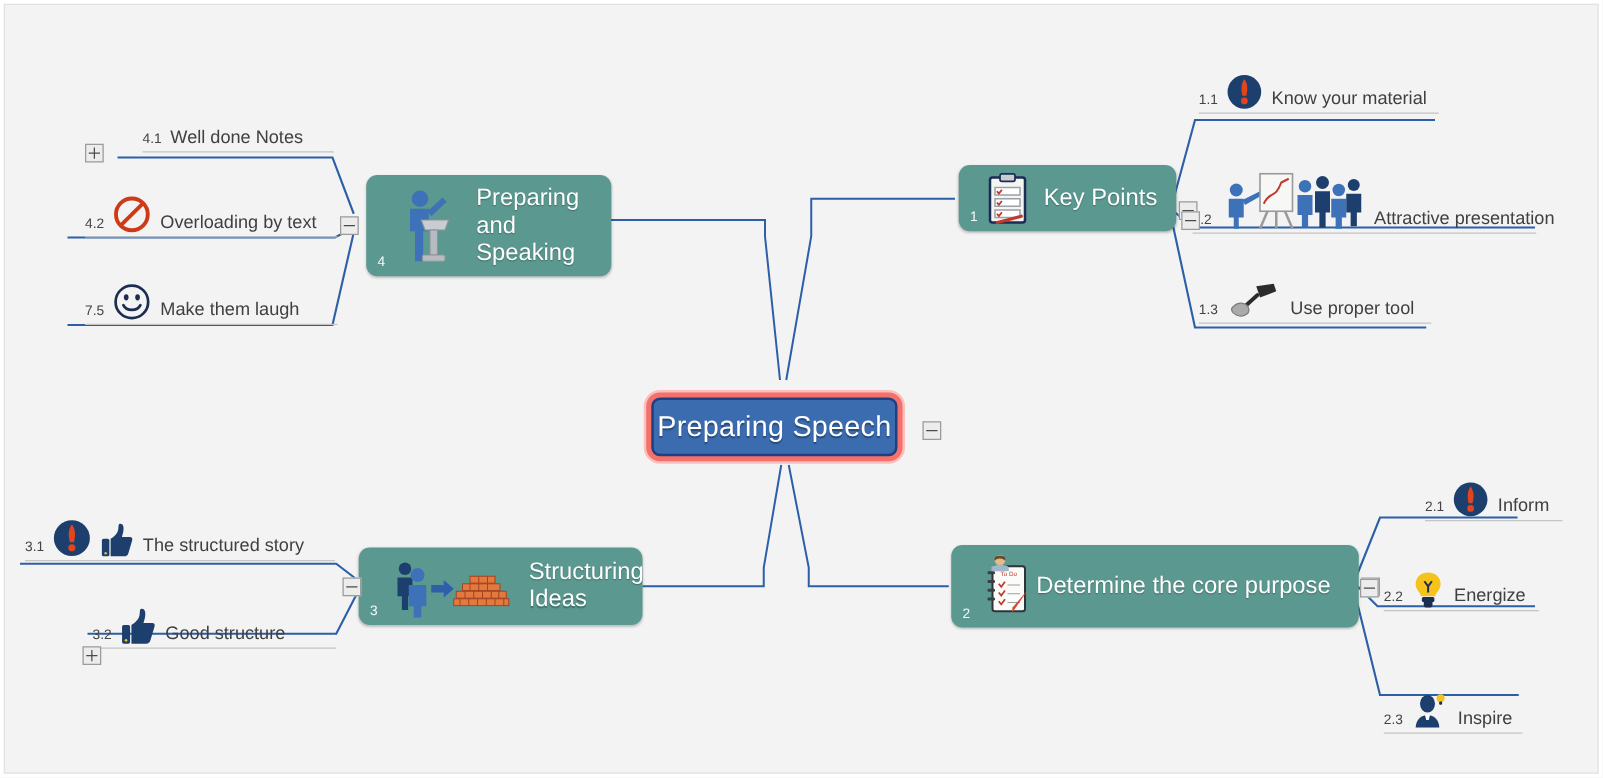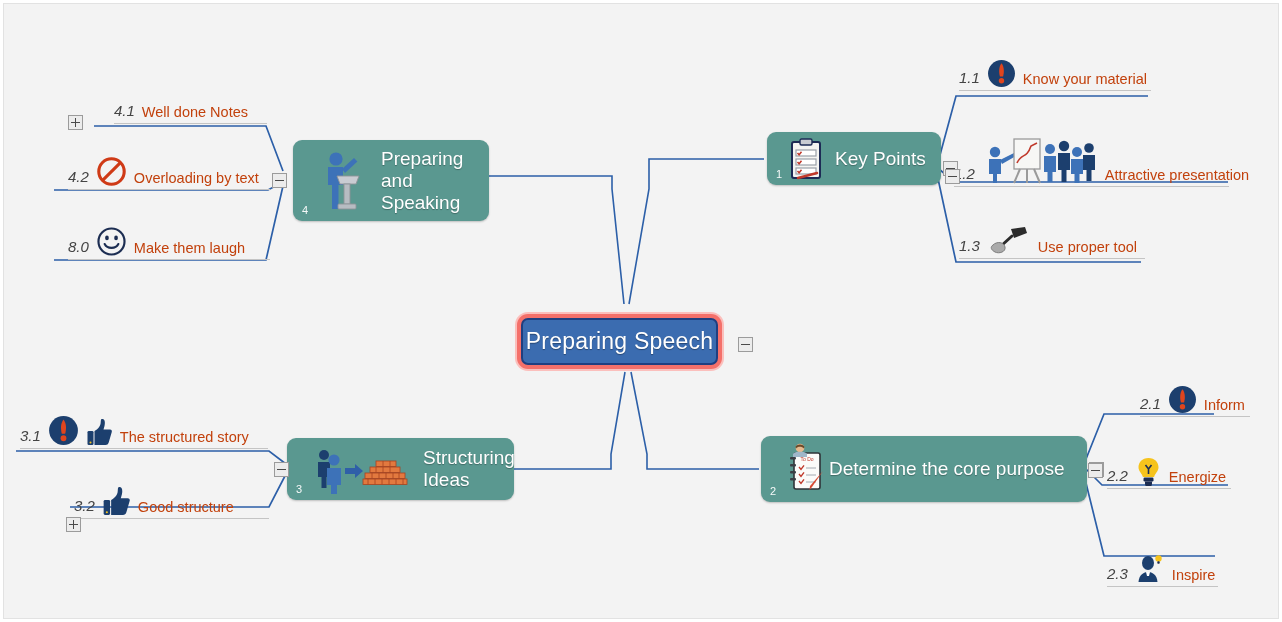--- a/index.html
+++ b/index.html
@@ -56,23 +56,23 @@
     text-shadow:0 1px 1px rgba(0,0,0,.3);
     white-space:pre-line;
   }
 
   
   .leaf{position:absolute;}
   .leaf .lrow{
     display:flex;align-items:flex-end;gap:7px;
     padding-bottom:2px;
   }
-  .leaf .lnum{font-size:15px;color:#444;padding-bottom:2px;font-style:italic;}
+  .leaf .lnum{font-size:11px;color:#444;padding-bottom:2px;}
   .leaf .licon{display:flex;align-items:flex-end;gap:1px;}
-  .leaf .ltext{font-size:14.5px;color:#c2410c;white-space:nowrap;padding-bottom:1px;}
+  .leaf .ltext{font-size:14.5px;color:#404040;white-space:nowrap;padding-bottom:1px;}
   .leaf .lline{height:1px;background:#c4c4c4;}
 
   
   .btn{
     position:absolute;
     width:15px;height:15px;
     box-sizing:border-box;
     background:#ececec;
     border:1px solid #9b9b9b;
     display:flex;align-items:center;justify-content:center;
@@ -417,21 +417,21 @@
           <path d="M6.6 23.4 L23.4 6.6" stroke="#cf3a16" stroke-width="3"></path>
         </svg>
       </span>
       <span class="ltext">Overloading by text</span>
     </div>
     <div class="lline" style="width:202px;"></div>
   </div>
 
   <div class="leaf" style="left:64px;top:222px;">
     <div class="lrow">
-      <span class="lnum">8.0</span>
+      <span class="lnum">7.5</span>
       <span class="licon">
         <svg width="31" height="31" viewBox="0 0 30 30">
           <circle cx="15" cy="15" r="12.6" fill="none" stroke="#1c2d52" stroke-width="2.1"></circle>
           <ellipse cx="10.6" cy="11.5" rx="1.8" ry="2.4" fill="#1c2d52"></ellipse>
           <ellipse cx="19.4" cy="11.5" rx="1.8" ry="2.4" fill="#1c2d52"></ellipse>
           <path d="M8.4 17.5 C10.8 22.4 19.2 22.4 21.6 17.5" stroke="#1c2d52" stroke-width="2.1" fill="none" stroke-linecap="round"></path>
         </svg>
       </span>
       <span class="ltext">Make them laugh</span>
     </div>

